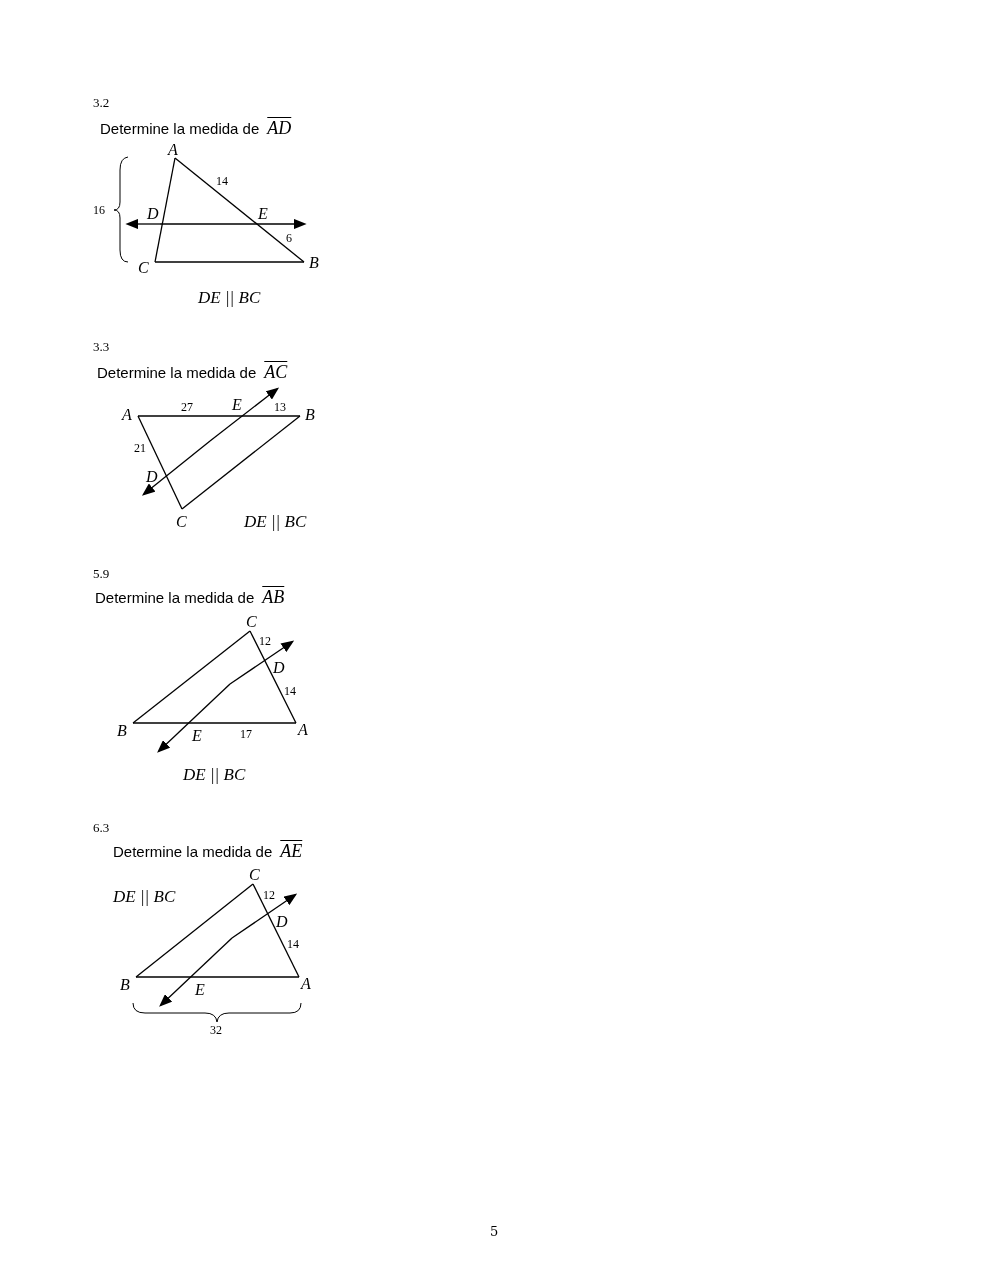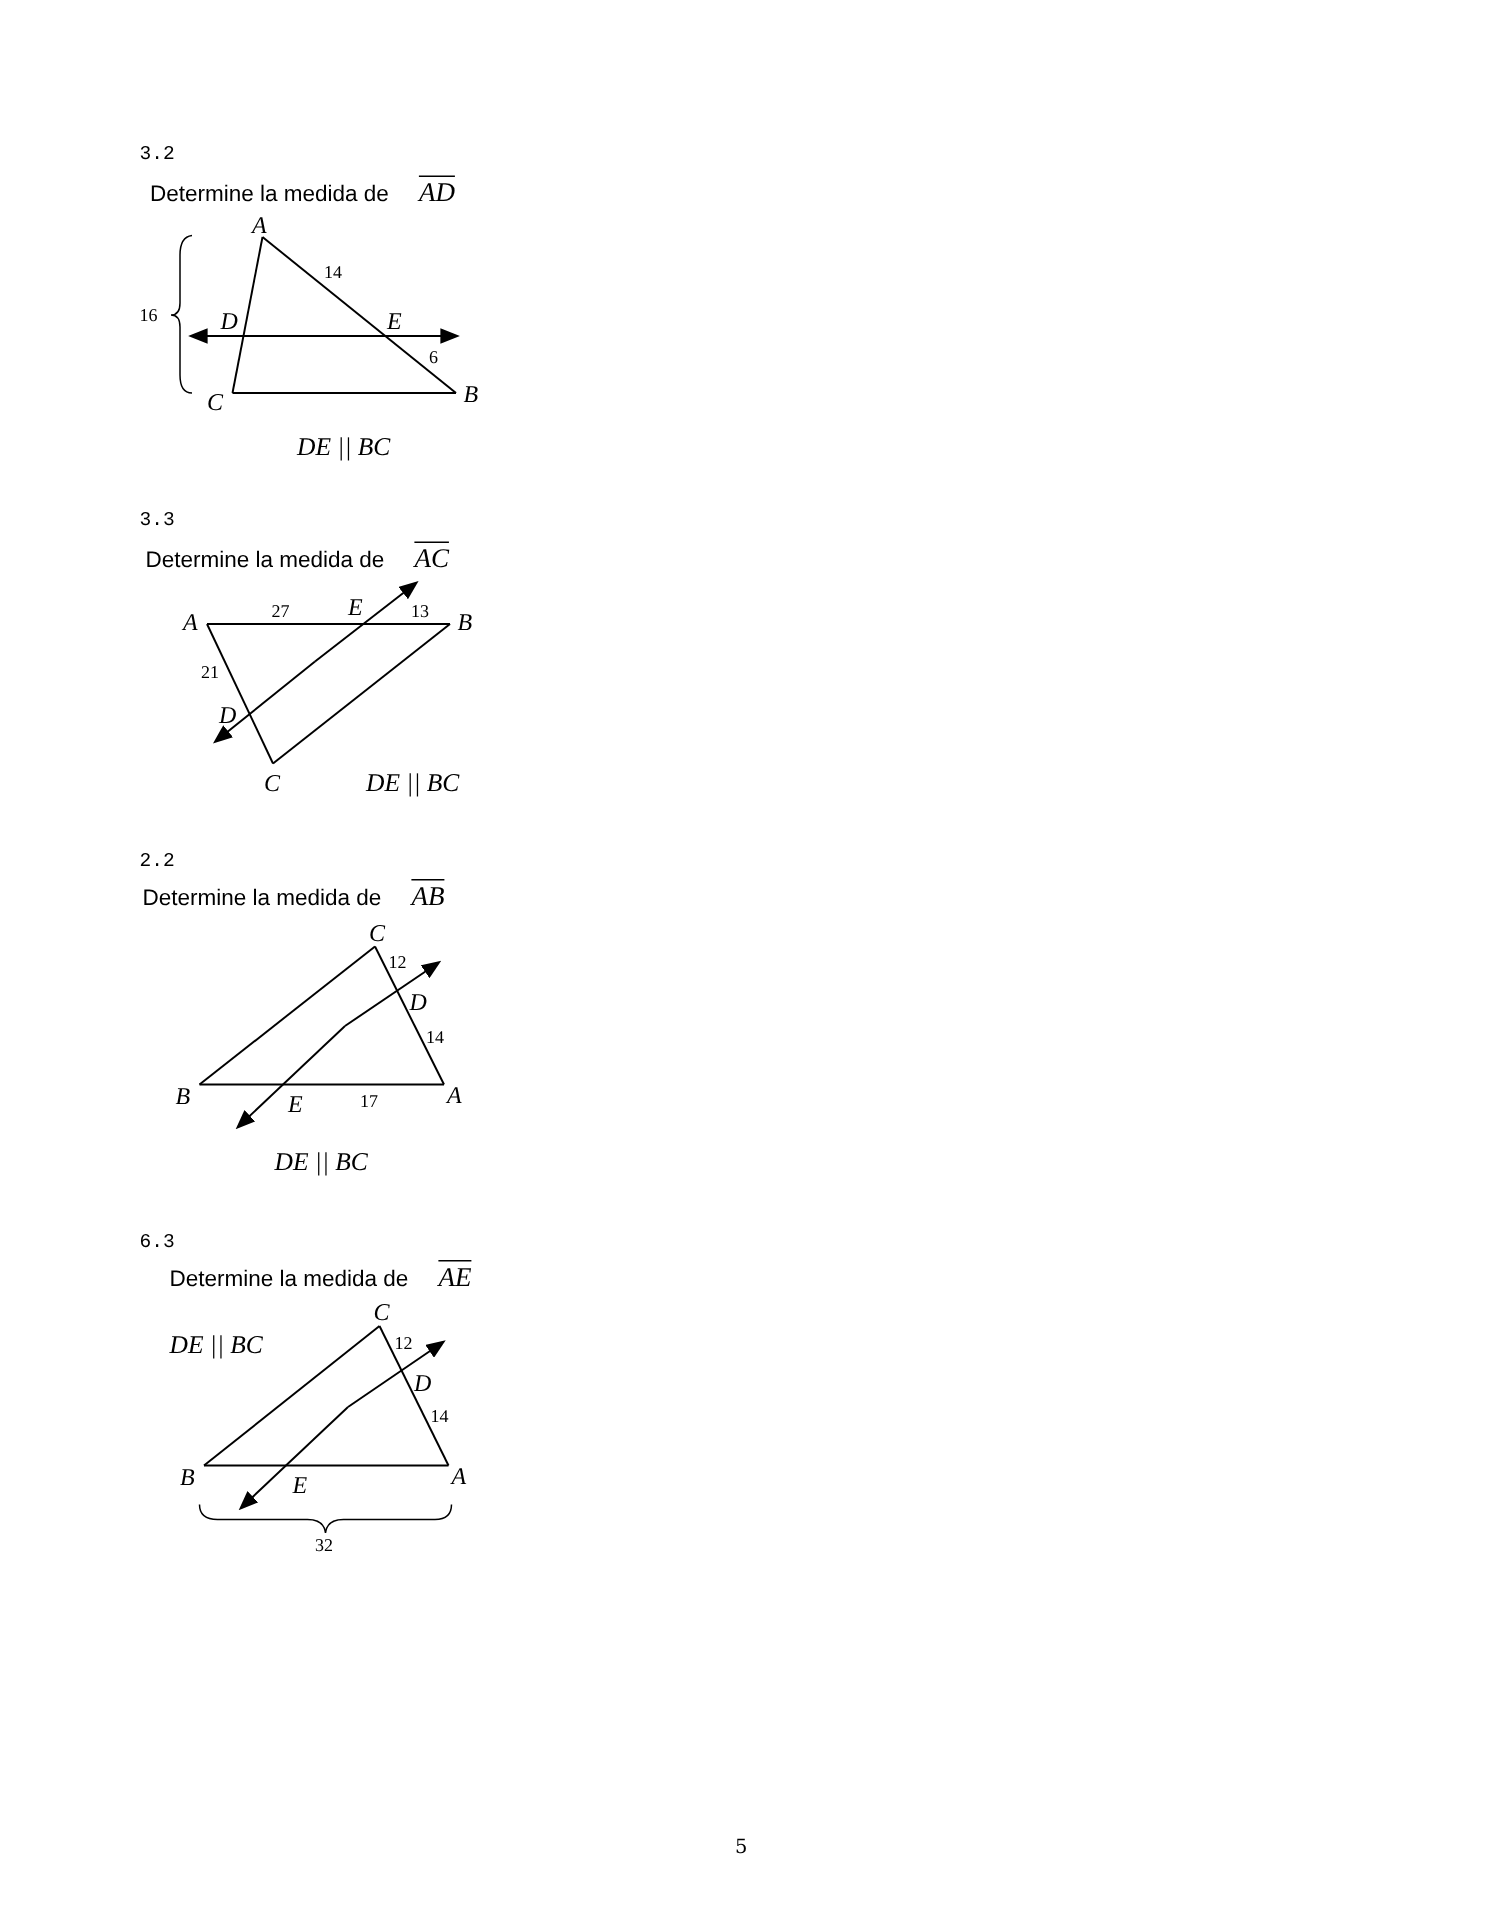--- a/index.html
+++ b/index.html
@@ -1,22 +1,22 @@
 <!DOCTYPE html>
 <html><head>
 <meta charset="utf-8">
 <style>
   html,body{margin:0;padding:0;background:#fff;}
   body{width:990px;height:1280px;position:relative;overflow:hidden;font-family:"DejaVu Serif",serif;color:#000;}
-  .num{position:absolute;left:93px;font-family:Liberation Mono, monospace;font-size:13px;}
+  .num{position:absolute;left:93px;font-family:Liberation Serif, serif;font-size:13px;}
   .prompt{position:absolute;font-family:"Liberation Sans",sans-serif;font-size:15px;}
   .fig{position:absolute;left:90px;}
   .fig svg text{font-family:"Liberation Serif",serif;}
   .it{font-style:italic;}
-  .seg{font-family:"Liberation Serif",serif;font-style:italic;font-size:18px;text-decoration:overline;margin-left:20px;}
+  .seg{font-family:"Liberation Serif",serif;font-style:italic;font-size:18px;text-decoration:overline;margin-left:8px;}
   .pagenum{position:absolute;left:490px;top:1224px;font-size:13px;font-family:"DejaVu Serif",serif;}
 </style>
 </head>
 <body>
 
 <div class="num" style="top:95px">3.2</div>
 <div class="prompt" style="left:100px;top:118px">
   <span>Determine la medida de</span><span class="seg">AD</span>
 </div>
 <div class="fig" style="top:138px">
@@ -65,21 +65,21 @@
   <text x="305" y="420" font-size="16" class="it">B</text>
   <text x="146" y="482" font-size="16" class="it">D</text>
   <text x="176" y="527" font-size="16" class="it">C</text>
   <text x="181" y="411" font-size="12">27</text>
   <text x="274" y="411" font-size="12">13</text>
   <text x="134" y="452" font-size="12">21</text>
 </svg>
 </div>
 <div class="prompt" style="left:244px;top:512px;font-family:'Liberation Serif',serif;font-style:italic;font-size:17px;">DE || BC</div>
 
-<div class="num" style="top:566px">2.2</div>
+<div class="num" style="top:566px">5.9</div>
 <div class="prompt" style="left:95px;top:587px">
   <span>Determine la medida de</span><span class="seg">AB</span>
 </div>
 <div class="fig" style="top:610px">
 <svg width="240" height="150" viewBox="90 610 240 150">
   <defs>
     <marker id="ar3" markerWidth="10" markerHeight="8" refX="8" refY="4" orient="auto">
           <path d="M0,0 L10,4 L0,8 Z" fill="#000"></path>
         </marker>
   </defs>

